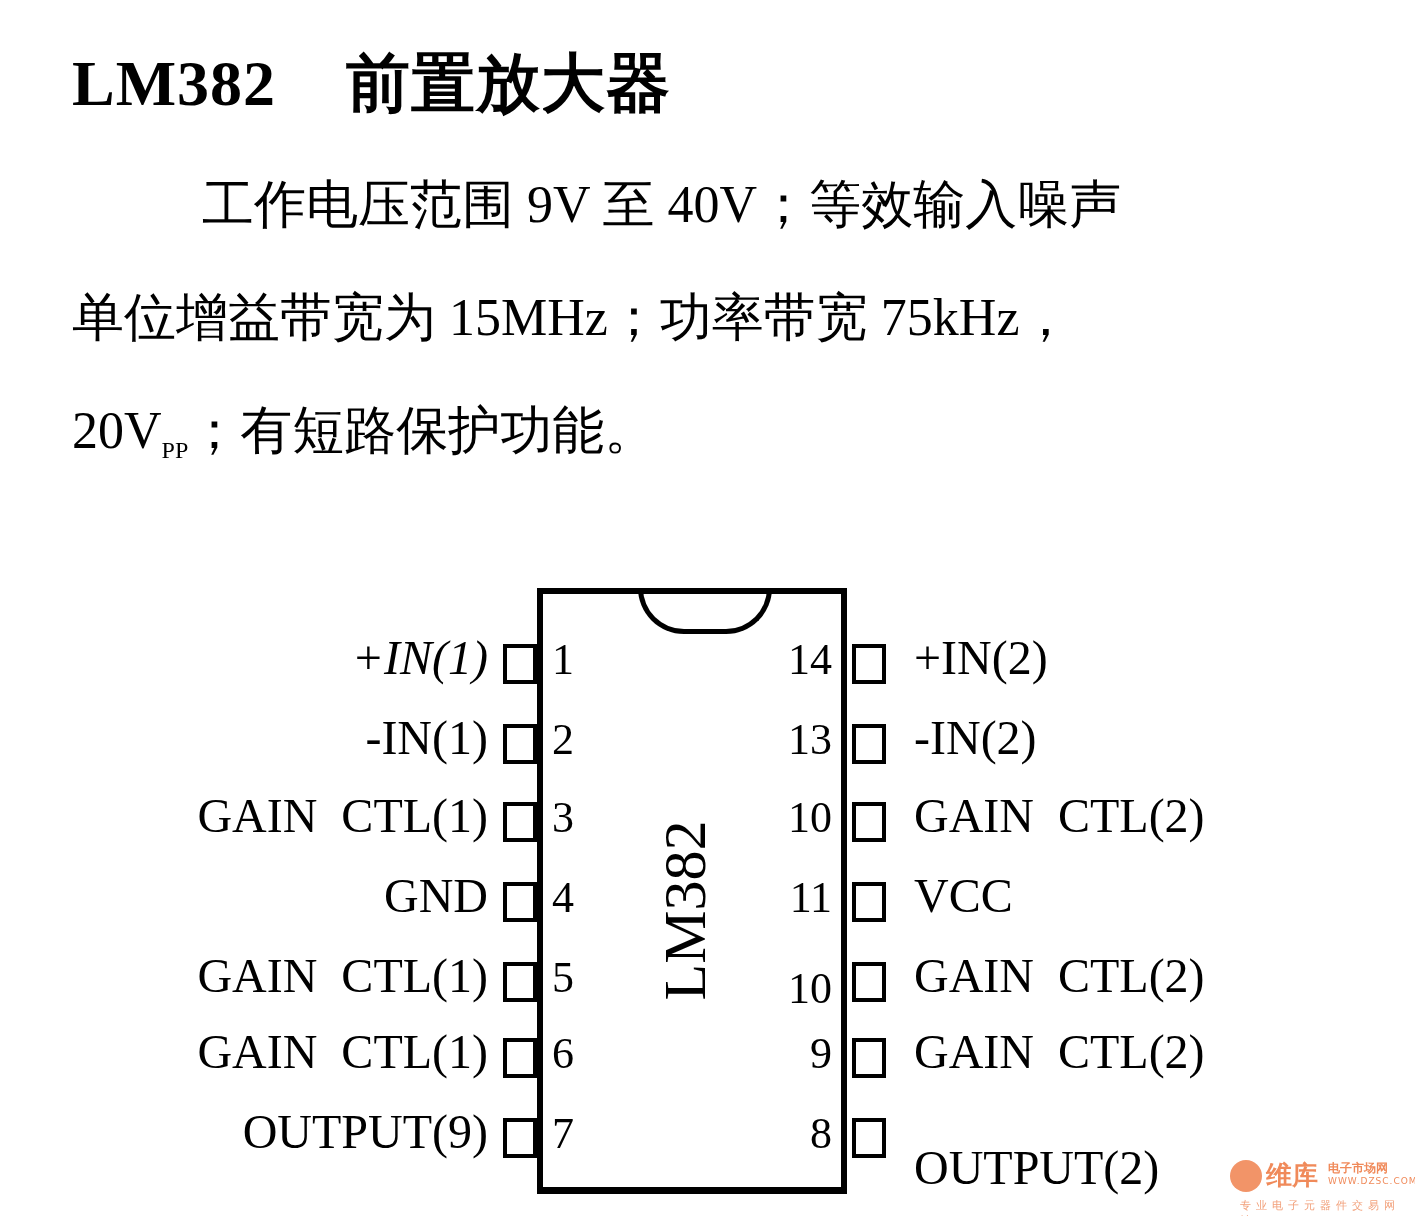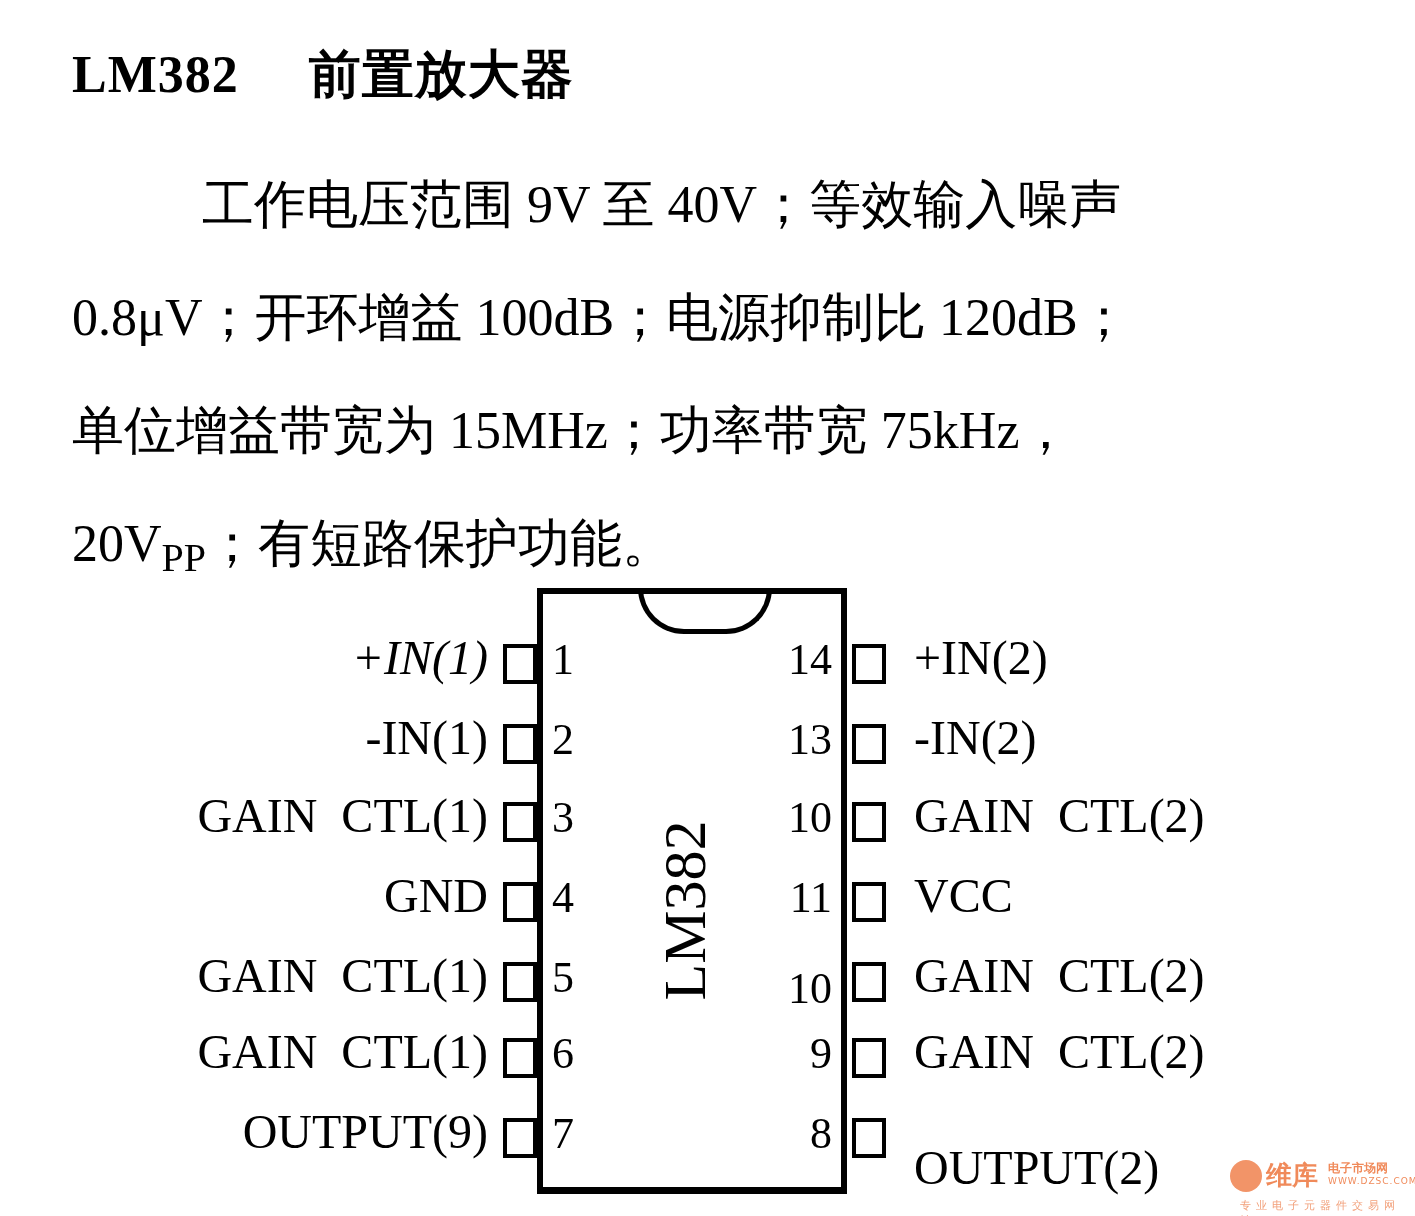--- a/index.html
+++ b/index.html
@@ -1,23 +1,23 @@
 <!DOCTYPE html>
 <html><head>
 <meta charset="utf-8">
 <style>
   html, body { margin:0; padding:0; background:#ffffff; }
   body { width:1415px; height:1216px; position:relative; overflow:hidden; color:#000;
          font-family:"Liberation Serif", "DejaVu Serif", serif; }
-  .title { position:absolute; left:72px; top:40px; font-size:52px; font-weight:bold; letter-spacing:1px; white-space:nowrap; }
+  .title { position:absolute; left:72px; top:40px; font-size:64px; font-weight:bold; letter-spacing:1px; white-space:nowrap; }
   .title .cn { margin-left:70px; }
   .para { position:absolute; left:72px; top:148px; width:1290px; font-size:52px; line-height:113px; }
   .para .line { white-space:nowrap; display:block; height:113px; }
   .para .indent { padding-left:130px; }
-  .sub { font-size:40px; vertical-align:-10px; }
+  .sub { font-size:24px; vertical-align:-10px; }
   .chip { position:absolute; left:537px; top:588px; width:310px; height:606px; border:6px solid #000; border-bottom-width:7px; box-sizing:border-box; }
   .notch { position:absolute; left:95px; top:-6px; width:134px; height:46px; border:5px solid #000; border-top:none; border-radius:0 0 70px 70px; box-sizing:border-box; }
   .chip-label { position:absolute; left:112px; top:282px; font-size:60px; transform:rotate(-90deg); transform-origin:center; width:200px; text-align:center; margin-left:-70px; }
   .pin-box { position:absolute; width:34px; height:40px; border:4px solid #000; box-sizing:border-box; background:#fff; }
   .pin-num { position:absolute; font-size:44px; }
   .pin-name { position:absolute; font-size:48px; white-space:nowrap; }
   .wm { position:absolute; left:1228px; top:1158px; width:185px; height:56px; font-family:"DejaVu Sans", sans-serif; color:#f08050; }
   .wm .logo { position:absolute; left:2px; top:2px; width:32px; height:32px; border-radius:50%; background:#f29468; }
   .wm .brand { position:absolute; left:38px; top:0; font-size:26px; font-weight:bold; color:#f08a5a; }
   .wm .brand2 { position:absolute; left:100px; top:2px; font-size:12px; font-weight:bold; color:#f08a5a; }
@@ -26,21 +26,20 @@
 </style>
 </head>
 <body>
 
 <div class="title">
   <span>LM382</span><span class="cn">前置放大器</span>
 </div>
 
 <div class="para">
   <span class="line indent">工作电压范围 9V 至 40V；等效输入噪声</span>
-  <span class="line">0.8μV；开环增益 100dB；电源抑制比 120dB；</span>
   <span class="line">单位增益带宽为 15MHz；功率带宽 75kHz，</span>
   <span class="line"><span>20V</span><span class="sub">PP</span><span>；有短路保护功能。</span></span>
 </div>
 
 <div class="chip">
   <div class="notch"></div>
   <div class="chip-label">LM382</div>
 </div>
 
 <div id="pins">

